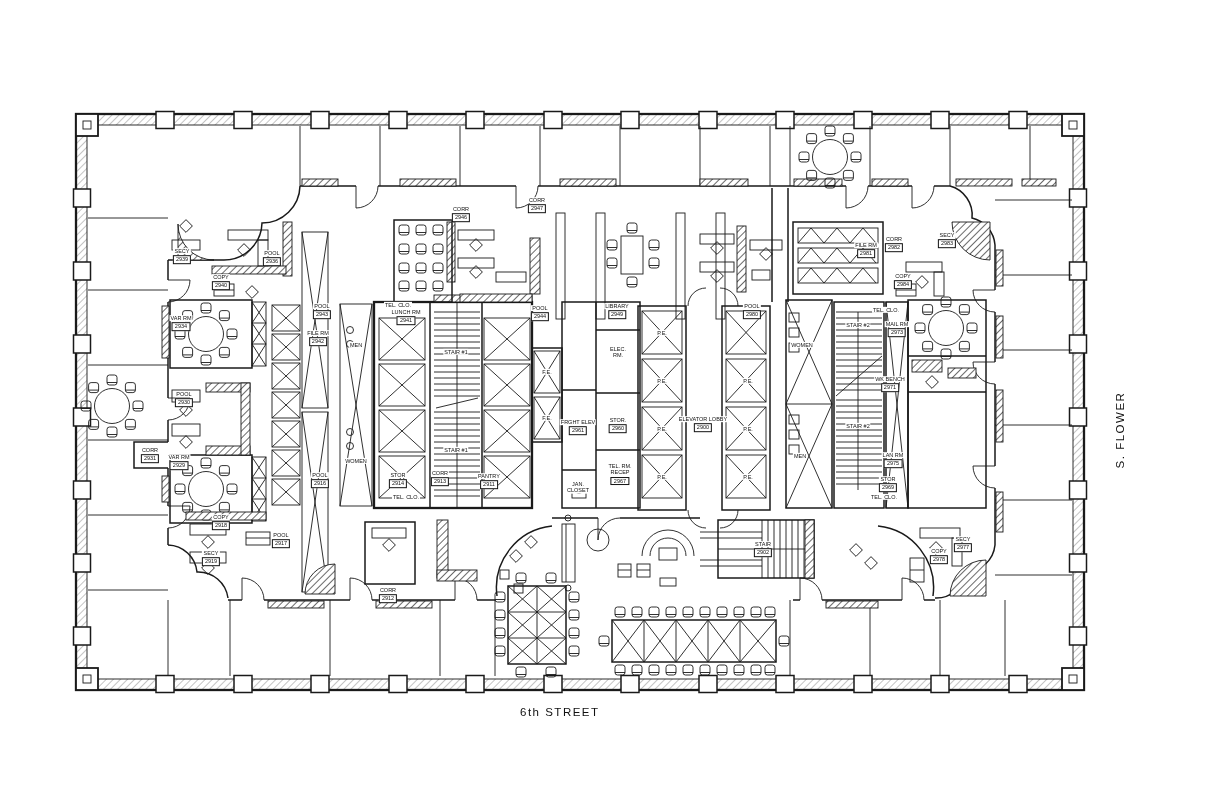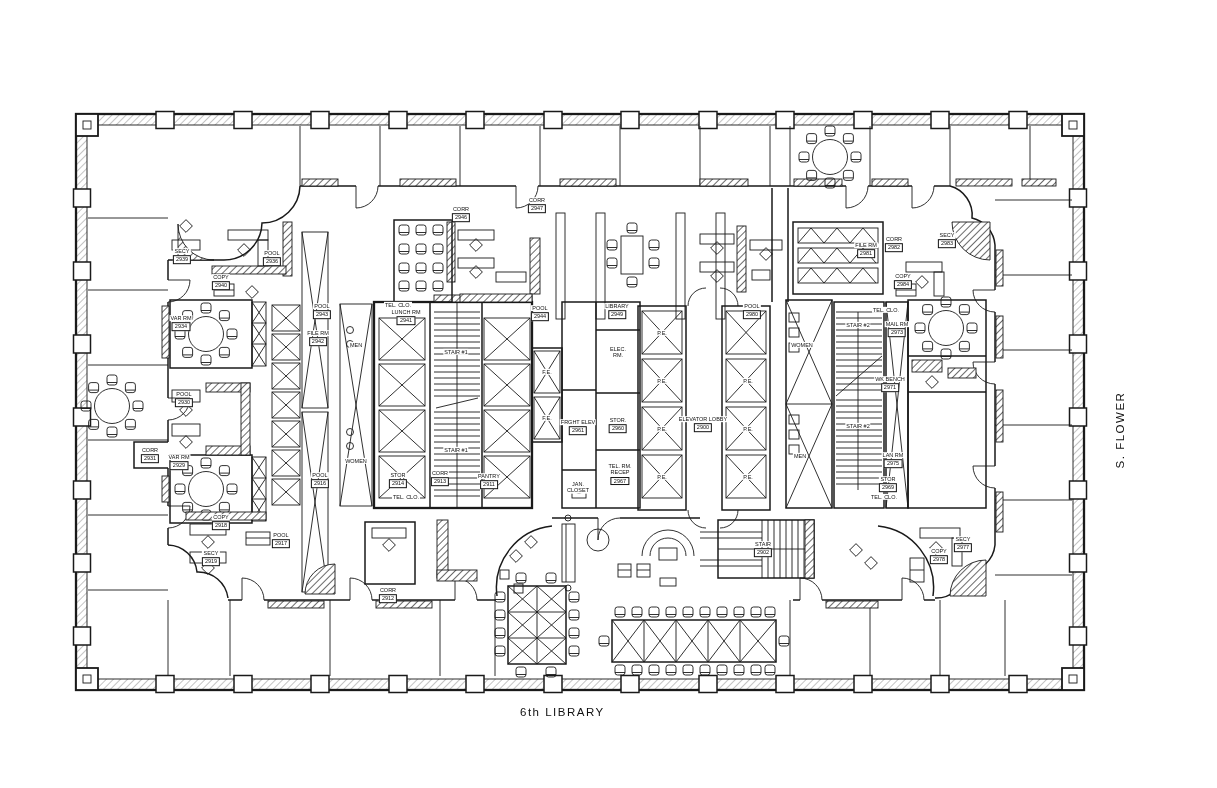--- a/index.html
+++ b/index.html
@@ -549,16 +549,16 @@
 <div class="lbl" style="left:800px;top:456px">
       <span class="nm">MEN</span>
     </div>
 <div class="lbl" style="left:356px;top:461px">
       <span class="nm">WOMEN</span>
     </div>
 <div class="lbl" style="left:802px;top:345px">
       <span class="nm">WOMEN</span>
     </div>
 
-<div id="street-bottom" class="street" style="left:520px;top:706px">6th  LIBRARY</div>
+<div id="street-bottom" class="street" style="left:520px;top:706px">6th  STREET</div>
 <div id="street-right" class="street" style="left:1082px;top:424px">S.  FLOWER</div>
 
 </div>
 
 </body></html>

